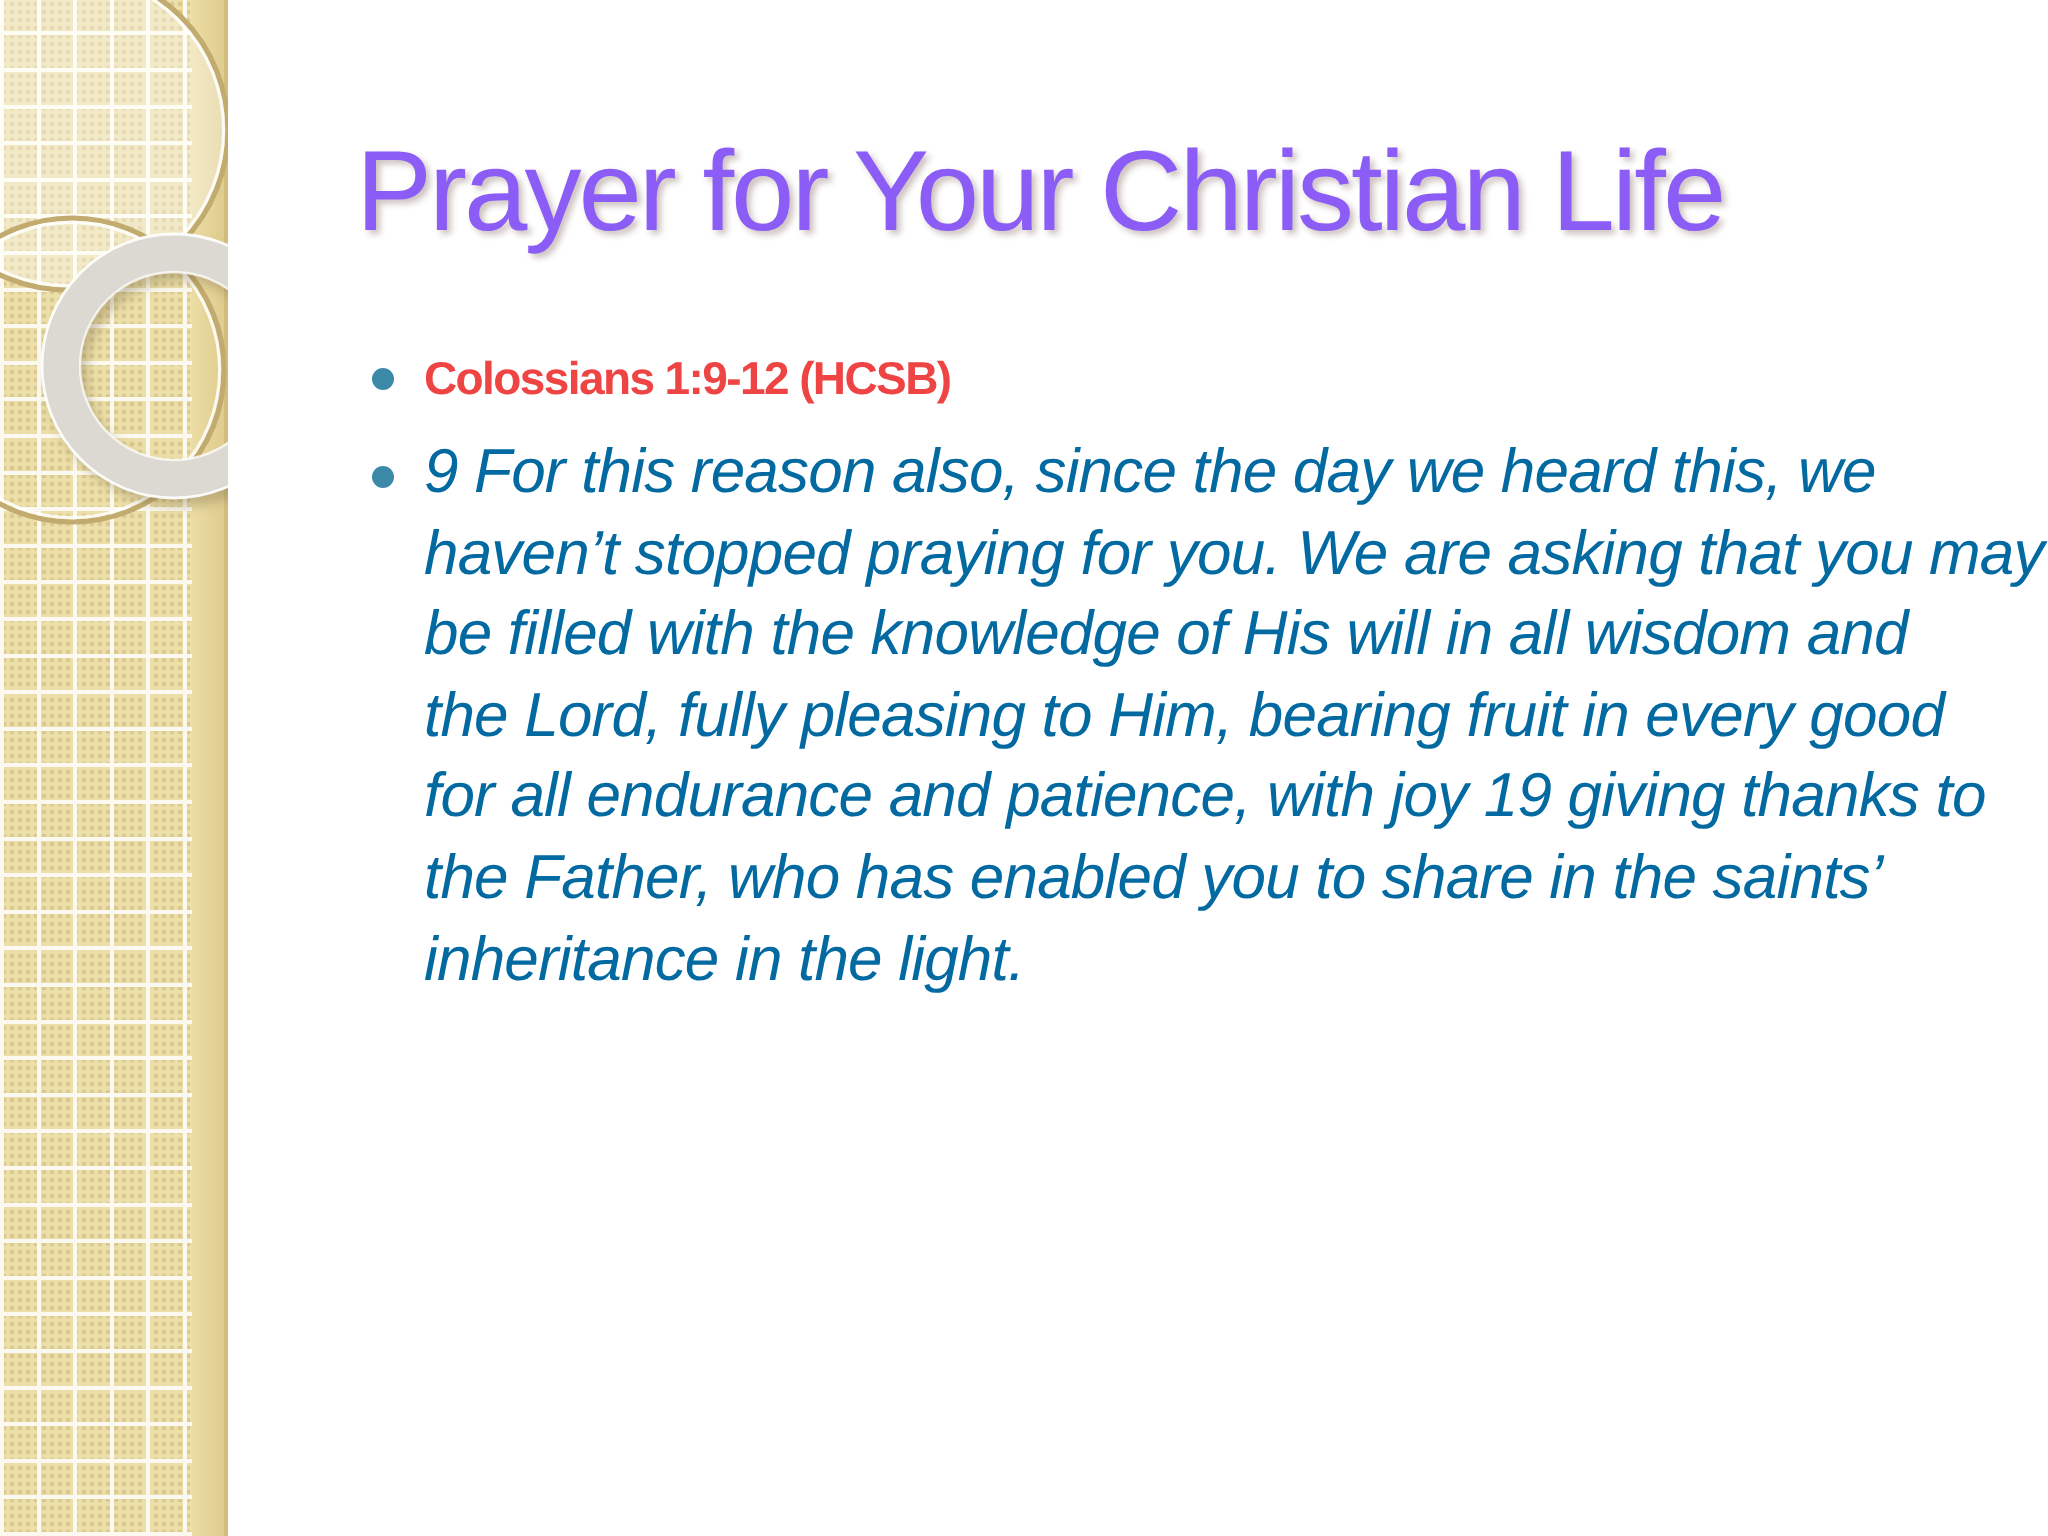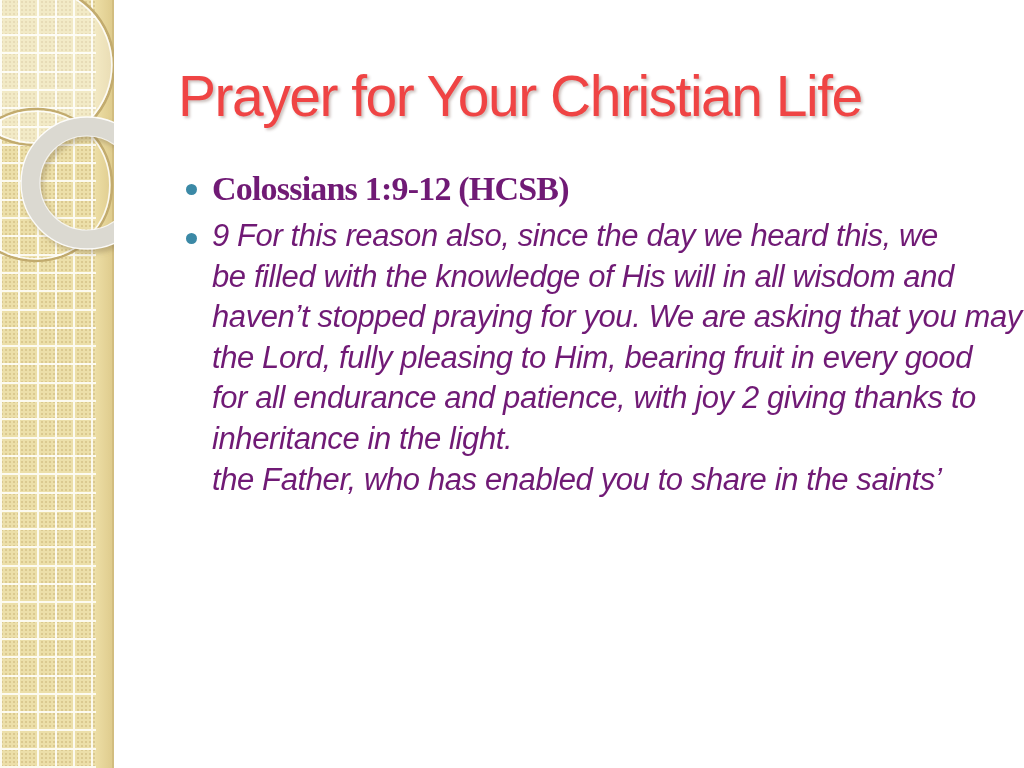--- a/index.html
+++ b/index.html
@@ -43,21 +43,21 @@
   
   .slide-title {
     position: absolute;
     left: 178px;
     top: 64px;
     width: 840px;
     font-size: 57px;
     line-height: 1.15;
     font-weight: 400;
     letter-spacing: -1.5px;
-    color: #ef4444;
+    color: #8b5cf6;
     text-shadow: 2px 2px 3px rgba(70,30,18,0.28);
     white-space: nowrap;
   }
 
   
   .content {
     position: absolute;
     left: 186px;
     top: 167px;
     width: 832px;
@@ -65,29 +65,28 @@
   .bullet-row { display: flex; align-items: flex-start; }
   .bullet-row.first { margin-bottom: 5px; }
   .bullet-dot {
     flex: none;
     width: 11px; height: 11px;
     border-radius: 50%;
     background: #3b89a6;
     margin: 17px 15px 0 0;
   }
   .bullet-bold {
-    font-size: 34px;
+    font-size: 23px;
     line-height: 44px;
     font-weight: 700;
     letter-spacing: -0.8px;
-    color: #701a75;
+    color: #ef4444;
     white-space: nowrap;
-    font-family: Liberation Serif, serif;
   }
-  .verse-lines { color: #701a75; }
+  .verse-lines { color: #0369a1; }
   .verse-line {
     font-style: italic;
     font-size: 31px;
     line-height: 40.6px;
     letter-spacing: -0.4px;
     white-space: nowrap;
   }
 </style>
 </head>
 <body>
@@ -124,23 +123,23 @@
 
     <div class="bullet-row first">
       <span class="bullet-dot"></span>
       <span class="bullet-bold">Colossians 1:9-12 (HCSB)</span>
     </div>
 
     <div class="bullet-row">
       <span class="bullet-dot"></span>
       <div class="verse-lines">
         <div class="verse-line">9 For this reason also, since the day we heard this, we</div>
+        <div class="verse-line">haven’t stopped praying for you. We are asking that you may</div>
         <div class="verse-line">be filled with the knowledge of His will in all wisdom and</div>
-        <div class="verse-line">haven’t stopped praying for you. We are asking that you may</div>
         <div class="verse-line">the Lord, fully pleasing to Him, bearing fruit in every good</div>
-        <div class="verse-line">for all endurance and patience, with joy 2 giving thanks to</div>
+        <div class="verse-line">for all endurance and patience, with joy 19 giving thanks to</div>
+        <div class="verse-line">the Father, who has enabled you to share in the saints’</div>
         <div class="verse-line">inheritance in the light.</div>
-        <div class="verse-line">the Father, who has enabled you to share in the saints’</div>
       </div>
     </div>
 
   </div>
 </div>
 
 </body></html>

